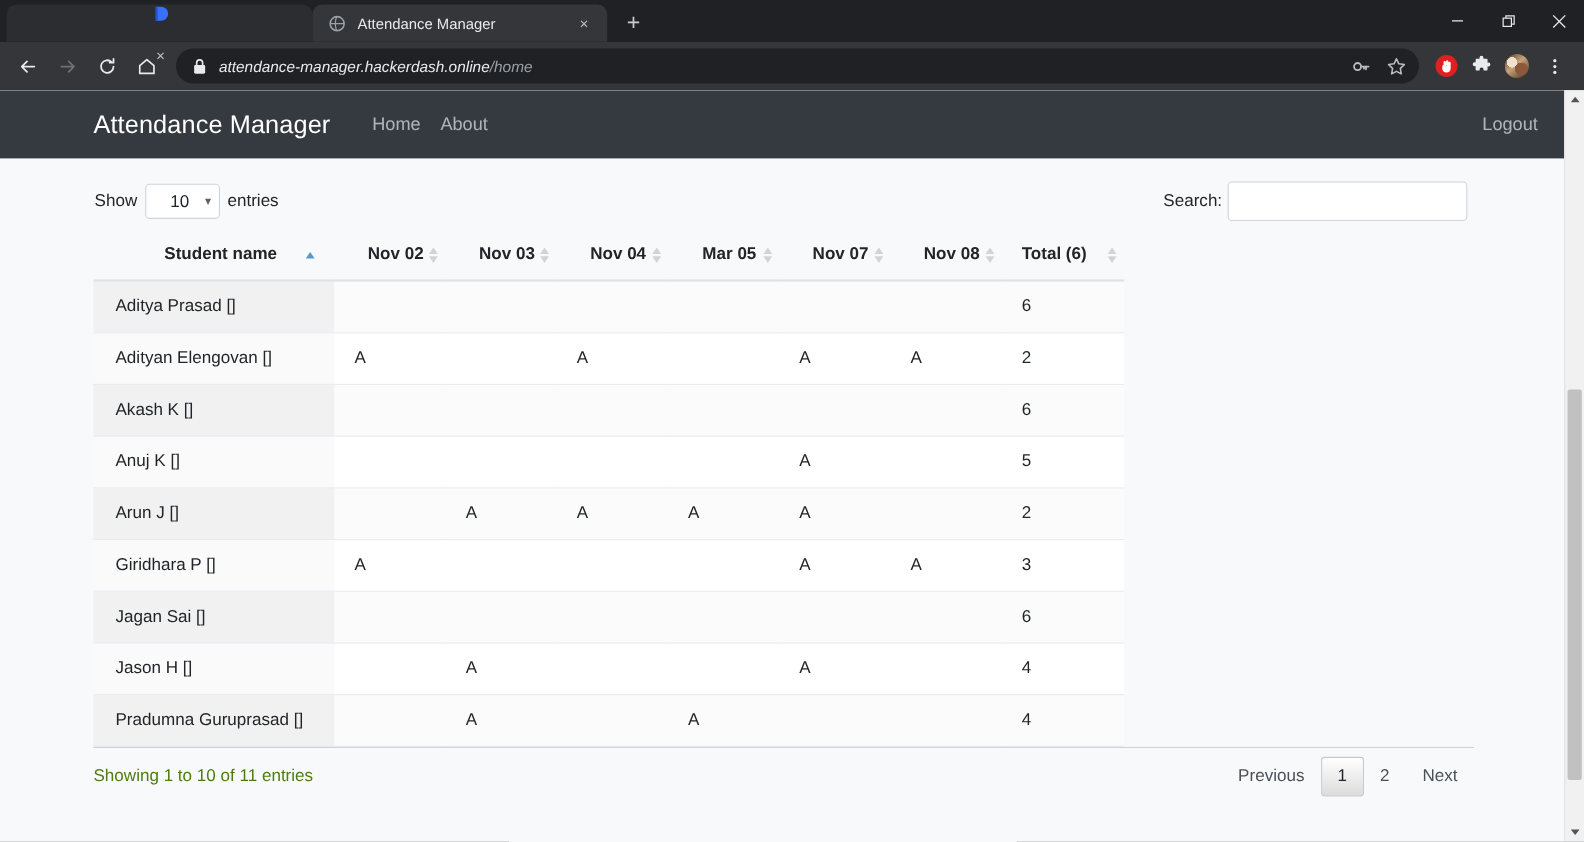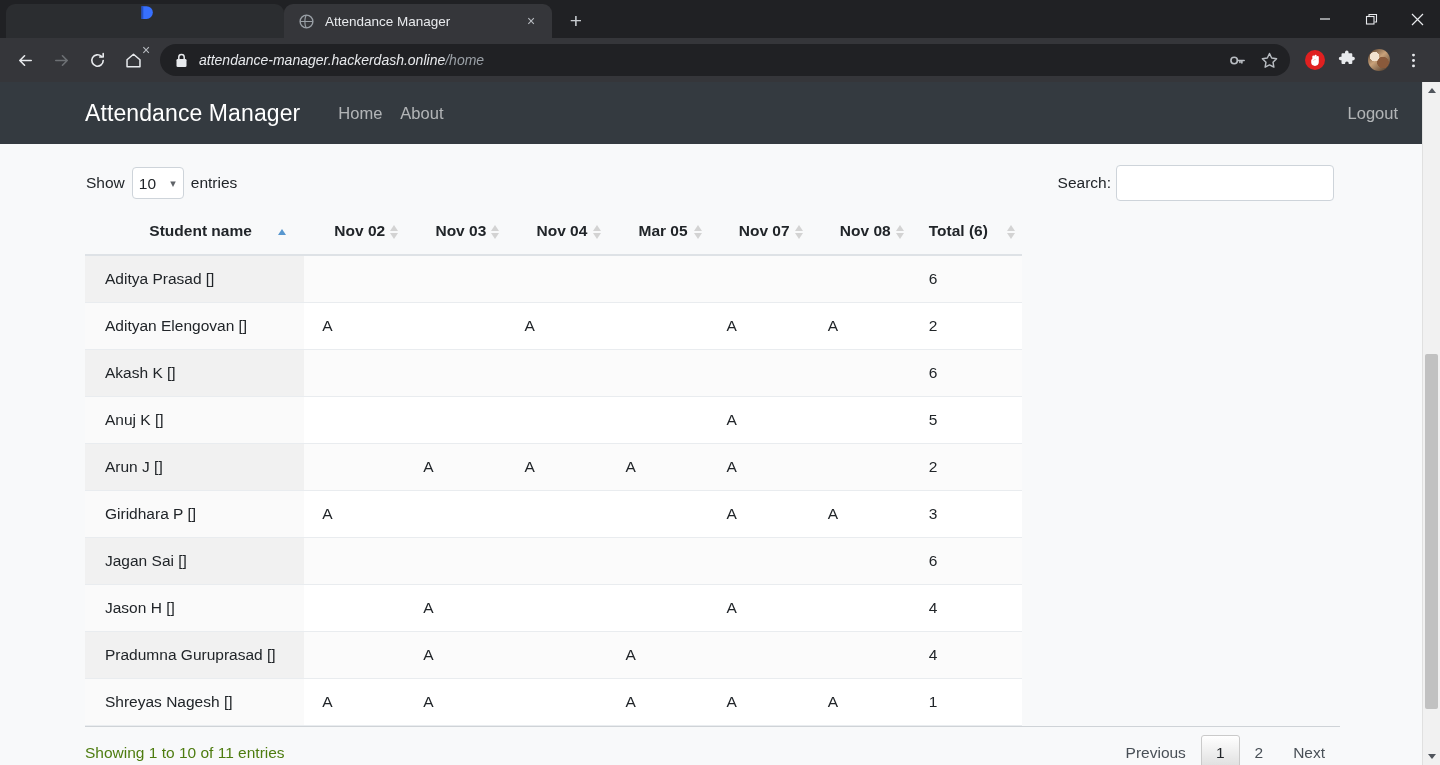--- a/index.html
+++ b/index.html
@@ -105,21 +105,21 @@
 
   .controls-row {
     display: flex; align-items: center; padding: 22px 0 0 0; height: 56px;
   }
   .length-ctrl {
     margin-left: 86px; display: flex; align-items: center; gap: 7px;
     font-size: 15.5px; color: #212529;
   }
   .length-select {
     appearance: none; -webkit-appearance: none;
-    height: 32px; padding: 0 26px 0 6px;
+    height: 32px; padding: 0 26px 0 22px;
     border: 1px solid #ced4da; border-radius: 4px; background: #fff;
     font-family: "Liberation Sans", sans-serif; font-size: 15.5px; color: #212529;
   }
   .select-wrap { position: relative; display: inline-flex; }
   .select-wrap .chev {
     position: absolute; right: 8px; top: 50%; transform: translateY(-50%);
     pointer-events: none; color: #5f6368; font-size: 11px;
   }
   .search-ctrl {
     margin-left: auto; margin-right: 88px;
@@ -494,30 +494,20 @@
                 <tr class="odd">
                   <td class="c-name">Pradumna Guruprasad []</td>
                   <td class="c-day"></td>
                   <td class="c-day">A</td>
                   <td class="c-day"></td>
                   <td class="c-day">A</td>
                   <td class="c-day"></td>
                   <td class="c-day"></td>
                   <td class="c-total">4</td>
                 </tr>
-                <tr class="even">
-                  <td class="c-name">Shreyas Nagesh []</td>
-                  <td class="c-day">A</td>
-                  <td class="c-day">A</td>
-                  <td class="c-day"></td>
-                  <td class="c-day">A</td>
-                  <td class="c-day">A</td>
-                  <td class="c-day">A</td>
-                  <td class="c-total">1</td>
-                </tr>
               </tbody>
           </table>
         </div>
 
         <div class="footer-row">
           <span class="info">Showing 1 to 10 of 11 entries</span>
           <span class="paginate">
             <span class="pg">Previous</span>
             <span class="pg active">1</span>
             <span class="pg">2</span>

